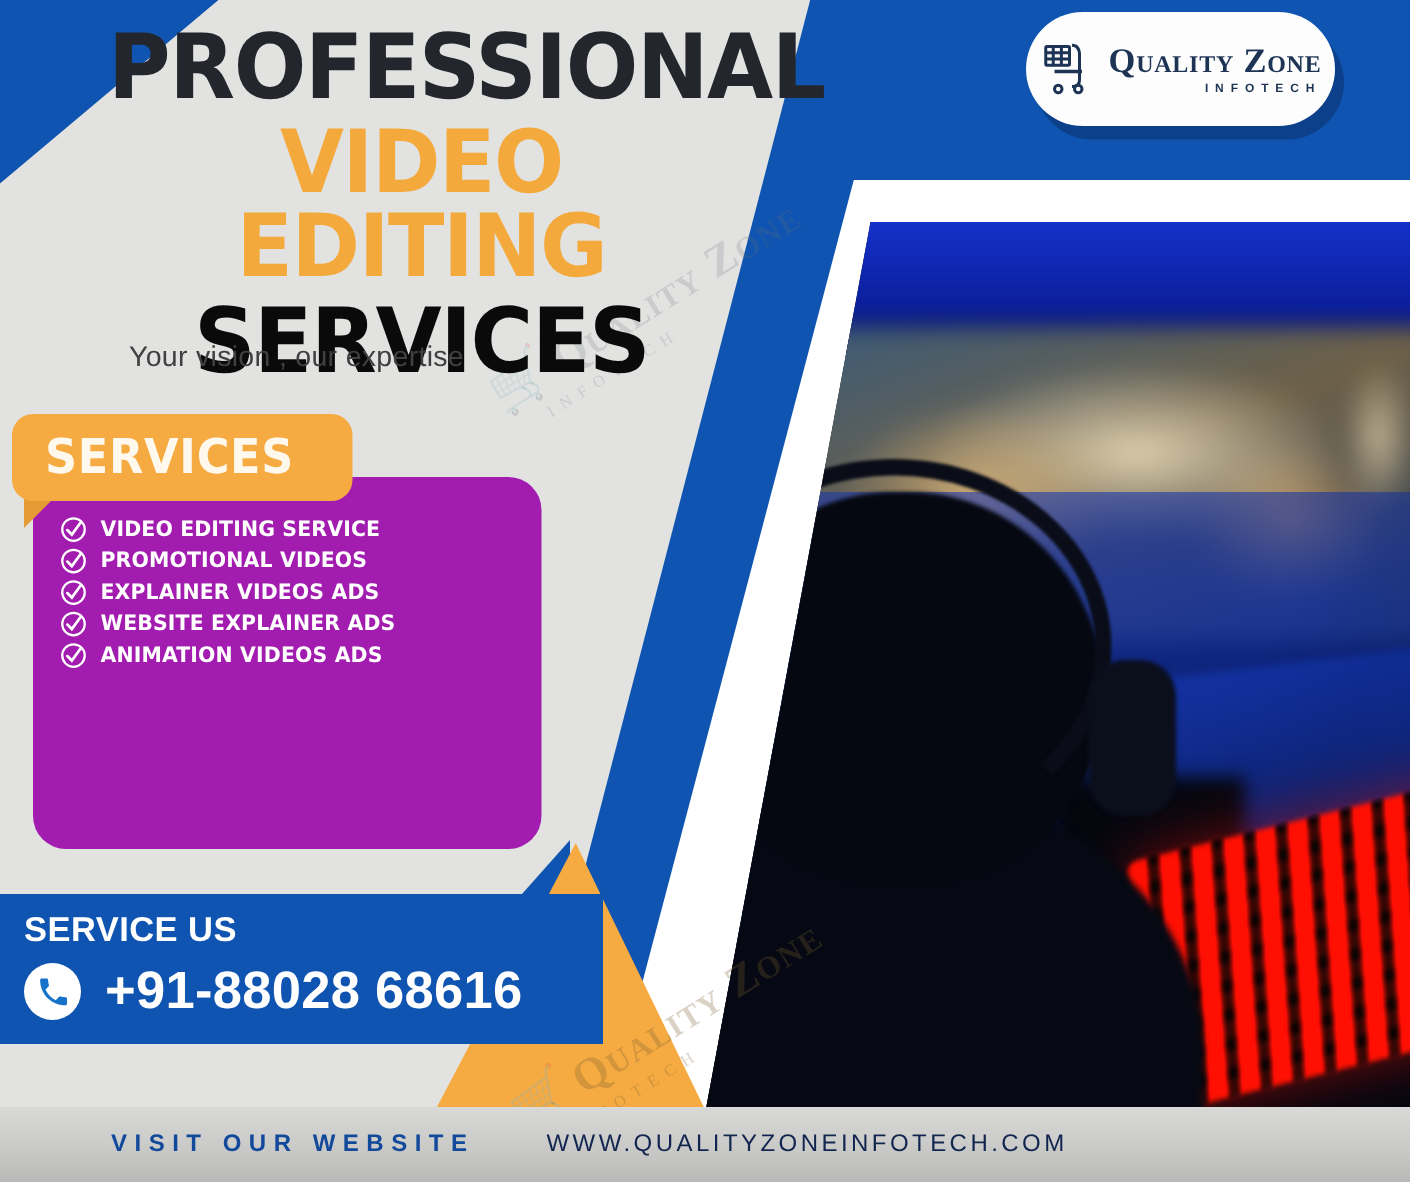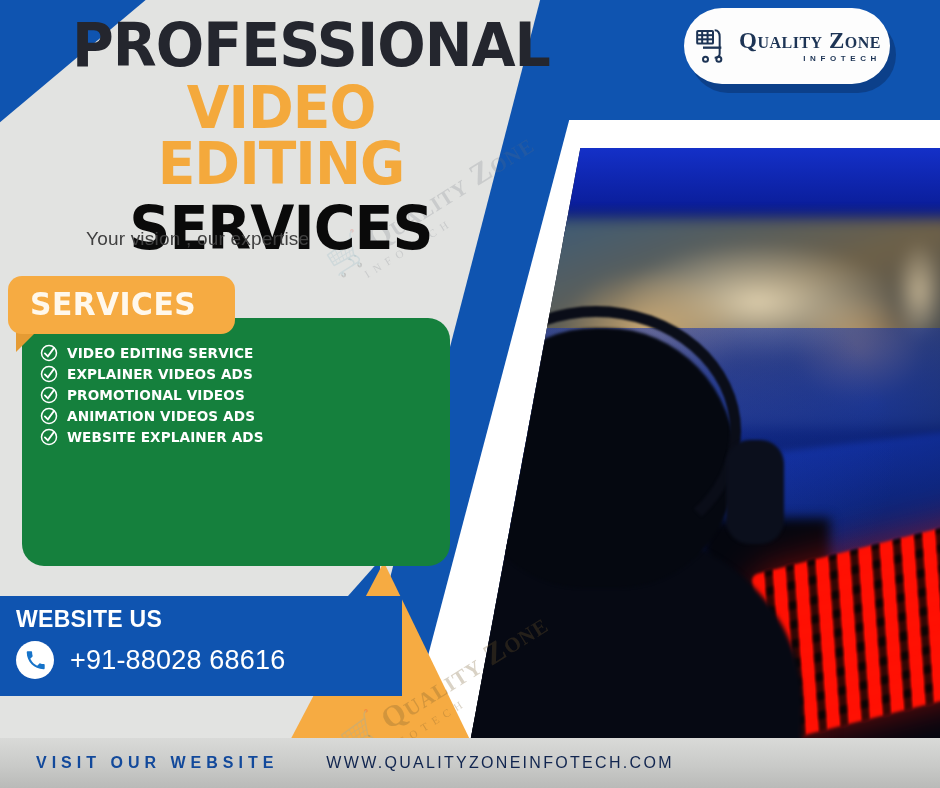--- a/index.html
+++ b/index.html
@@ -235,22 +235,22 @@
     position: absolute; left: 16px; top: 322px;
     width: 30px; height: 30px;
     background: #E59B33;
     clip-path: polygon(0 0, 100% 0, 0 100%);
     z-index: 4;
   }
 
   
   .svc-card {
     position: absolute; left: 22px; top: 318px;
-    width: 428px; height: 248px;
-    background: #15803d;
+    width: 339px; height: 248px;
+    background: #a21caf;
     border-radius: 22px;
     padding: 26px 16px 16px 18px;
     z-index: 3;
   }
   .svc-list { list-style: none; margin: 0; padding: 0; }
   .svc-item {
     display: flex; align-items: center; gap: 9px;
     margin-bottom: 3px;
   }
   .check-icon { width: 18px; height: 18px; flex: 0 0 auto; }
@@ -274,28 +274,28 @@
     letter-spacing: .3px; margin: 0 0 8px 0;
   }
   .contact-row { display: flex; align-items: center; gap: 16px; }
   .phone-badge {
     width: 38px; height: 38px; border-radius: 50%;
     background: #FFFFFF; flex: 0 0 auto;
     display: flex; align-items: center; justify-content: center;
   }
   .phone-badge svg { width: 21px; height: 21px; }
   .phone-number {
-    font-size: 27px; font-weight: 400; color: #FFFFFF; letter-spacing: .2px;
+    font-size: 35px; font-weight: 700; color: #FFFFFF; letter-spacing: .2px;
   }
 
   
   .footer {
     position: absolute; left: 0; bottom: 0; width: 940px; height: 50px;
     background: linear-gradient(180deg, #D9DAD8 0%, #C9CAC8 55%, #B9BAB8 100%);
-    display: flex; align-items: center; gap: 48px; padding-left: 36px;
+    display: flex; align-items: center; gap: 48px; padding-left: 74px;
     z-index: 6;
   }
   .footer-label {
     font-size: 16px; font-weight: 700; color: #12499B; letter-spacing: 5px;
   }
   .footer-url {
     font-size: 16px; font-weight: 400; color: #11254F; letter-spacing: 2.3px;
   }
 </style>
 </head>
@@ -374,48 +374,48 @@
           <circle cx="12" cy="12" r="10" fill="none" stroke="#fff" stroke-width="2"></circle>
           <path d="M6.5 12.5l4 4 8-11" fill="none" stroke="#fff" stroke-width="2.4" stroke-linecap="round"></path>
         </svg>
         <span class="svc-label">VIDEO EDITING SERVICE</span>
       </li>
       <li class="svc-item">
         <svg class="check-icon" viewBox="0 0 24 24">
           <circle cx="12" cy="12" r="10" fill="none" stroke="#fff" stroke-width="2"></circle>
           <path d="M6.5 12.5l4 4 8-11" fill="none" stroke="#fff" stroke-width="2.4" stroke-linecap="round"></path>
         </svg>
+        <span class="svc-label">PROMOTIONAL VIDEOS</span>
+      </li>
+      <li class="svc-item">
+        <svg class="check-icon" viewBox="0 0 24 24">
+          <circle cx="12" cy="12" r="10" fill="none" stroke="#fff" stroke-width="2"></circle>
+          <path d="M6.5 12.5l4 4 8-11" fill="none" stroke="#fff" stroke-width="2.4" stroke-linecap="round"></path>
+        </svg>
         <span class="svc-label">EXPLAINER VIDEOS ADS</span>
       </li>
       <li class="svc-item">
         <svg class="check-icon" viewBox="0 0 24 24">
           <circle cx="12" cy="12" r="10" fill="none" stroke="#fff" stroke-width="2"></circle>
           <path d="M6.5 12.5l4 4 8-11" fill="none" stroke="#fff" stroke-width="2.4" stroke-linecap="round"></path>
         </svg>
-        <span class="svc-label">PROMOTIONAL VIDEOS</span>
+        <span class="svc-label">WEBSITE EXPLAINER ADS</span>
       </li>
       <li class="svc-item">
         <svg class="check-icon" viewBox="0 0 24 24">
           <circle cx="12" cy="12" r="10" fill="none" stroke="#fff" stroke-width="2"></circle>
           <path d="M6.5 12.5l4 4 8-11" fill="none" stroke="#fff" stroke-width="2.4" stroke-linecap="round"></path>
         </svg>
         <span class="svc-label">ANIMATION VIDEOS ADS</span>
       </li>
-      <li class="svc-item">
-        <svg class="check-icon" viewBox="0 0 24 24">
-          <circle cx="12" cy="12" r="10" fill="none" stroke="#fff" stroke-width="2"></circle>
-          <path d="M6.5 12.5l4 4 8-11" fill="none" stroke="#fff" stroke-width="2.4" stroke-linecap="round"></path>
-        </svg>
-        <span class="svc-label">WEBSITE EXPLAINER ADS</span>
-      </li>
     </ul>
   </div>
 
   <div class="contact-bar">
-    <div class="contact-title">WEBSITE US</div>
+    <div class="contact-title">SERVICE US</div>
     <div class="contact-row">
       <span class="phone-badge">
         <svg viewBox="0 0 24 24">
           <path d="M6.6 10.8c1.6 3.1 4.2 5.6 7.3 7.2l2.4-2.4c.3-.3.8-.4 1.2-.3 1.2.4 2.5.6 3.9.6.6 0 1.1.5 1.1 1.1v3.8c0 .6-.5 1.1-1.1 1.1C10.6 22 2 13.4 2 2.6 2 2 2.5 1.5 3.1 1.5H7c.6 0 1.1.5 1.1 1.1 0 1.3.2 2.6.6 3.9.1.4 0 .8-.3 1.2l-2.4 2.4z" fill="#1673C9" transform="translate(0,0)"></path>
         </svg>
       </span>
       <span class="phone-number">+91-88028 68616</span>
     </div>
   </div>
 

